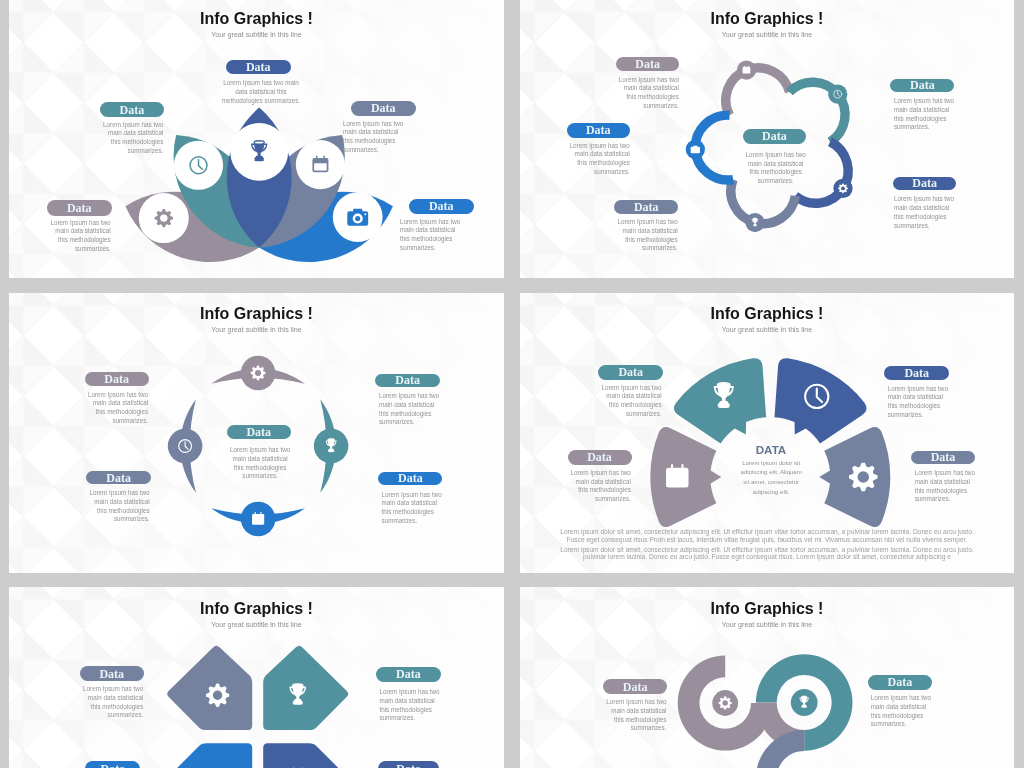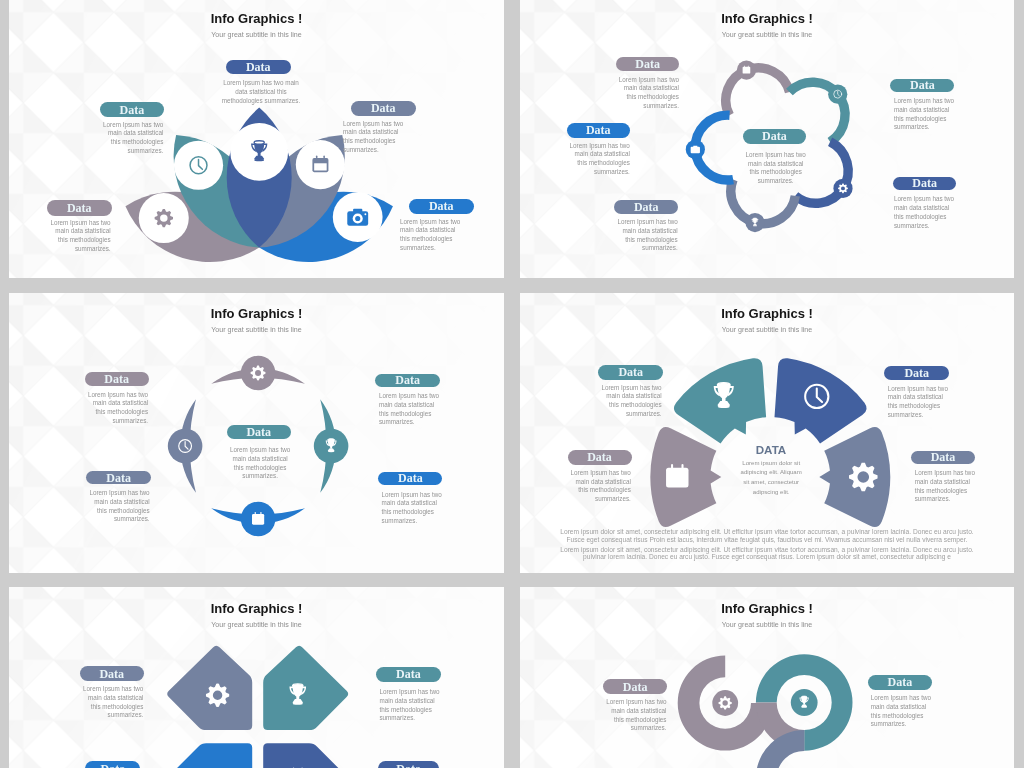--- a/index.html
+++ b/index.html
@@ -2,21 +2,21 @@
 <html><head>
 <meta charset="utf-8">
 <style>
 
   html,body{margin:0;padding:0;}
   body{width:1024px;height:768px;background:#cdcdcd;font-family:"Liberation Sans",sans-serif;
        overflow:hidden;-webkit-font-smoothing:antialiased;}
   .slide{position:absolute;background:#fdfdfd;overflow:hidden;}
   .slide svg{position:absolute;left:0;top:0;display:block;}
   .title{position:absolute;left:0;right:0;text-align:center;font-weight:bold;color:#161616;
-         font-size:13px;line-height:15px;}
+         font-size:16px;line-height:15px;}
   .subtitle{position:absolute;left:0;right:0;text-align:center;color:#8d8d8d;font-size:7.1px;line-height:8px;}
   .pill{position:absolute;border-radius:99px;color:#e9f4f8;text-align:center;
         font-family:"Liberation Serif",serif;font-weight:bold;font-size:12px;
         display:flex;align-items:center;justify-content:center;line-height:1;}
   .btxt{position:absolute;color:#949494;font-size:6.3px;line-height:8.75px;}
   .ta-r{text-align:right}.ta-l{text-align:left}.ta-c{text-align:center}
   .footer{position:absolute;color:#a0a0a0;font-size:6.63px;line-height:7px;text-align:center;}
   .ctr-title{position:absolute;text-align:center;font-weight:bold;color:#64758f;
              font-size:11.6px;line-height:12px;}
   .ctr-txt{position:absolute;text-align:center;color:#949494;font-size:6.05px;line-height:9.7px;}

